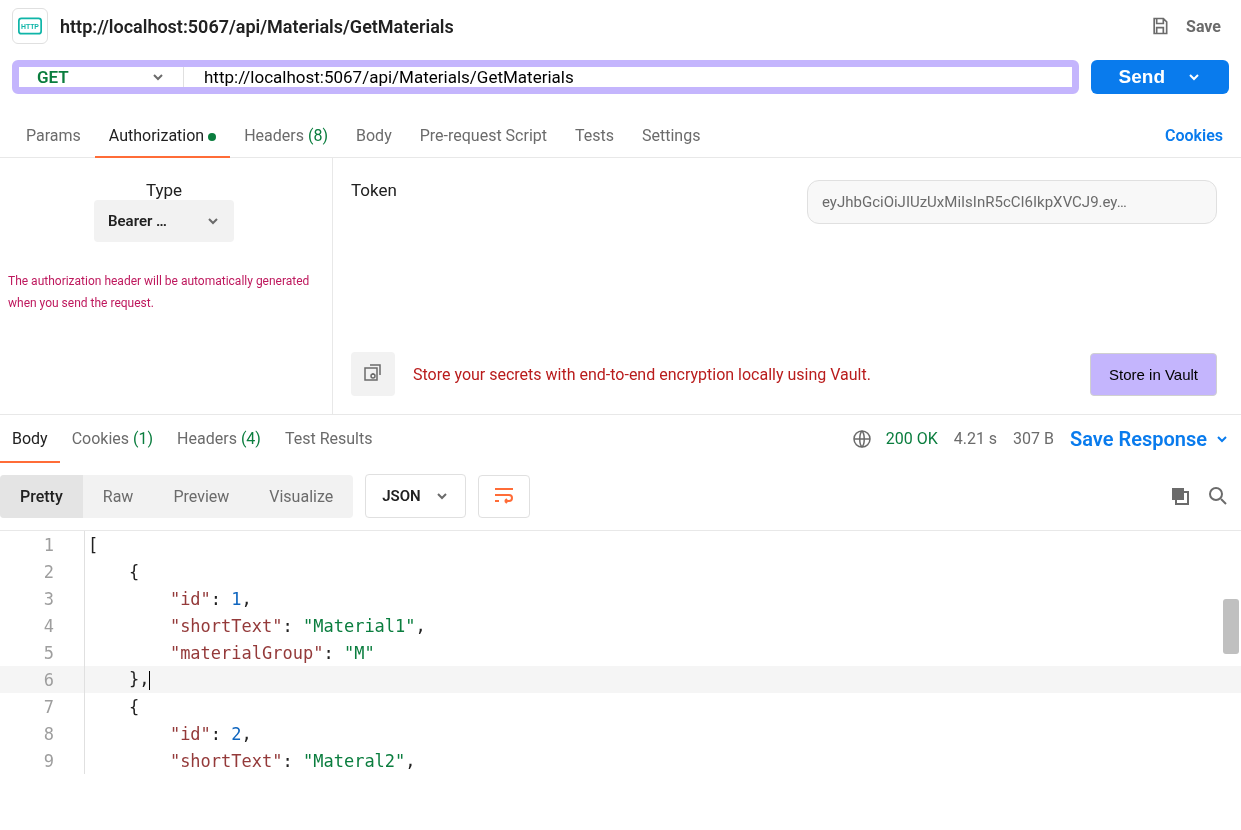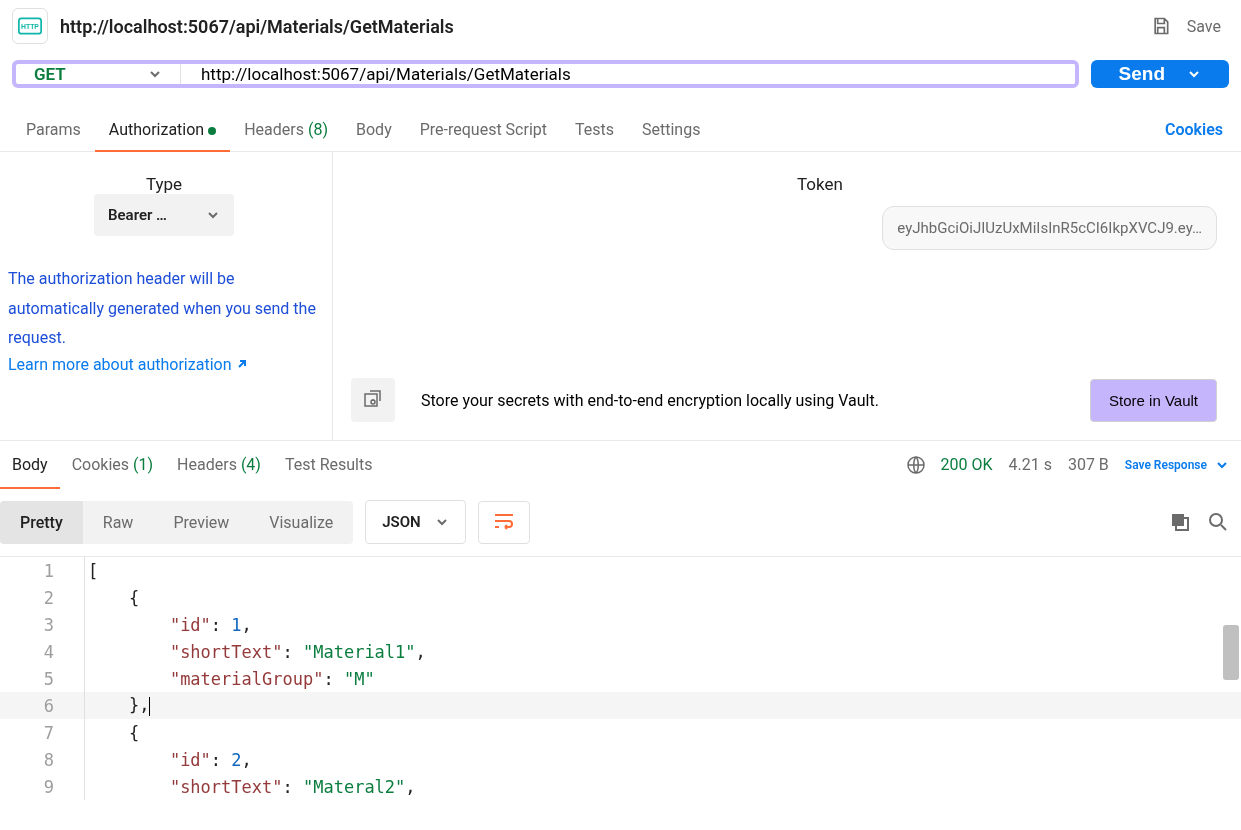--- a/index.html
+++ b/index.html
@@ -2,60 +2,60 @@
 <html><head>
 <meta charset="utf-8">
 <style>
 * { box-sizing: border-box; margin: 0; padding: 0; }
 body { font-family: -apple-system, BlinkMacSystemFont, "Segoe UI", Roboto, sans-serif; font-size: 14px; color: #212121; background: #fff; width: 1241px; }
 .header { display: flex; align-items: center; padding: 8px 12px; gap: 12px; }
 .http-badge { width: 36px; height: 36px; border: 1px solid #e0e0e0; border-radius: 6px; display: flex; align-items: center; justify-content: center; }
 .http-badge svg { width: 24px; height: 18px; }
 .req-title { font-size: 18px; font-weight: 600; }
 .spacer { flex: 1; }
-.save-btn { display: flex; align-items: center; gap: 16px; color: #6b6b6b; font-size: 16px; cursor: pointer; padding: 4px 8px; }
+.save-btn { display: flex; align-items: center; gap: 16px; color: #6b6b6b; font-size: 16px; cursor: pointer; padding: 4px 8px; font-weight: bold; }
 .save-btn svg { width: 20px; height: 20px; }
 .url-row { display: flex; gap: 12px; padding: 8px 12px; align-items: stretch; }
-.url-box { flex: 1; display: flex; border: 4px solid #c4b5fd; border-radius: 6px; overflow: hidden; }
+.url-box { flex: 1; display: flex; border: 7px solid #c4b5fd; border-radius: 6px; overflow: hidden; }
 .method-sel { width: 165px; display: flex; align-items: center; justify-content: space-between; padding: 0 18px; border-right: 1px solid #e0e0e0; cursor: pointer; }
 .method-sel .method { font-weight: 600; color: #0a7d3e; font-size: 17px; }
 .url-input { flex: 1; border: none; outline: none; padding: 0 20px; font-size: 17px; font-family: inherit; }
 .send-btn { background: #097bed; color: #fff; border: none; border-radius: 6px; padding: 0 28px; display: flex; align-items: center; gap: 22px; cursor: pointer; font-size: 19px; font-weight: 600; }
 .req-tabs { display: flex; align-items: center; padding: 0 12px; border-bottom: 1px solid #e8e8e8; margin-top: 12px; }
 .req-tab { padding: 12px 14px; color: #6b6b6b; font-size: 16px; cursor: pointer; position: relative; }
 .req-tab.active { color: #212121; }
 .req-tab.active::after { content: ""; position: absolute; left: 0; right: 0; bottom: -1px; height: 2px; background: #ff6c37; }
 .dot { display: inline-block; width: 8px; height: 8px; background: #0a7d3e; border-radius: 50%; margin-left: 4px; vertical-align: middle; }
 .count { color: #0a7d3e; }
 .cookies-link { color: #097bed; font-weight: 600; font-size: 16px; cursor: pointer; padding: 12px 6px; }
 .auth-body { display: flex; }
 .auth-left { width: 333px; border-right: 1px solid #e8e8e8; padding: 22px 12px 22px 8px; }
 .type-row { display: flex; align-items: center; justify-content: space-between; margin-bottom: 28px; flex-direction: column; }
 .type-label { font-size: 17px; color: #212121; }
 .type-sel { background: #f2f2f2; border-radius: 4px; padding: 12px 14px; display: flex; align-items: center; gap: 14px; cursor: pointer; width: 140px; justify-content: space-between; }
 .type-sel span { font-size: 15px; font-weight: 600; color: #212121; white-space: nowrap; overflow: hidden; text-overflow: ellipsis; }
-.auth-desc { font-size: 16px; color: #1d4ed8; line-height: 1.85; }
+.auth-desc { font-size: 12px; color: #be185d; line-height: 1.85; }
 .learn-link { color: #097bed; font-size: 16px; cursor: pointer; display: inline-flex; align-items: center; gap: 4px; margin-top: 2px; }
 .auth-right { flex: 1; padding: 22px 24px 0 18px; }
-.token-row { display: flex; align-items: flex-end; gap: 12px; flex-direction: column; }
+.token-row { display: flex; align-items: flex-start; gap: 36px; }
 .token-label { font-size: 17px; color: #212121; width: 420px; }
 .token-input { flex: 1; border: 1px solid #e0e0e0; background: #f8f8f8; border-radius: 12px; padding: 12px 14px; font-size: 15px; font-family: inherit; color: #6b6b6b; white-space: nowrap; overflow: hidden; text-overflow: ellipsis; }
 .vault-row { display: flex; align-items: center; gap: 18px; margin-top: 110px; padding: 18px 0; }
 .vault-icon { width: 44px; height: 44px; background: #f2f2f2; border-radius: 4px; display: flex; align-items: center; justify-content: center; }
-.vault-txt { flex: 1; font-size: 16px; color: #000000; margin-left: 8px; }
+.vault-txt { flex: 1; font-size: 16px; color: #b91c1c; }
 .vault-btn { border: 1px solid #d0d0d0; background: #c4b5fd; border-radius: 4px; padding: 12px 18px; font-size: 15px; cursor: pointer; }
 .resp-bar { display: flex; align-items: center; border-top: 1px solid #e8e8e8; padding: 0 12px 0 0; }
 .resp-tab { padding: 14px 12px; color: #6b6b6b; font-size: 16px; cursor: pointer; position: relative; }
 .resp-tab.active { color: #212121; }
 .resp-tab.active::after { content: ""; position: absolute; left: 0; right: 0; bottom: -1px; height: 2px; background: #ff6c37; }
 .globe-icon { color: #6b6b6b; margin-right: 14px; cursor: pointer; }
 .status-seg { font-size: 16px; margin-right: 16px; }
 .status-ok { color: #0a7d3e; }
 .status-dim { color: #6b6b6b; }
-.save-resp { color: #097bed; font-size: 12px; font-weight: 600; cursor: pointer; display: flex; align-items: center; gap: 8px; }
+.save-resp { color: #097bed; font-size: 20px; font-weight: 600; cursor: pointer; display: flex; align-items: center; gap: 8px; }
 .view-row { display: flex; align-items: center; gap: 12px; padding: 12px 12px 12px 0; }
 .view-tabs { display: flex; background: #f2f2f2; border-radius: 4px; overflow: hidden; }
 .view-tab { padding: 12px 20px; font-size: 16px; color: #6b6b6b; cursor: pointer; }
 .view-tab.active { background: #e4e4e4; color: #212121; font-weight: 500; }
 .fmt-sel { border: 1px solid #e0e0e0; border-radius: 4px; padding: 12px 16px; display: flex; align-items: center; gap: 14px; cursor: pointer; font-size: 15px; font-weight: 600; }
 .wrap-btn { border: 1px solid #e0e0e0; border-radius: 4px; padding: 10px 14px; cursor: pointer; }
 .tool-icons { display: flex; gap: 16px; }
 .tool-icons svg { cursor: pointer; color: #6b6b6b; }
 .code-area { border-top: 1px solid #e8e8e8; position: relative; font-family: 'Consolas', 'Monaco', monospace; font-size: 17px; }
 .code-line { display: flex; min-height: 27px; align-items: center; }
@@ -130,26 +130,20 @@
     <div class="type-row">
       <div class="type-label">Type</div>
       <div class="type-sel">
         <span>Bearer …</span>
         <svg class="chev" width="14" height="14" viewBox="0 0 14 14">
             <path d="M3 5l4 4 4-4" fill="none" stroke="#6b6b6b" stroke-width="2"></path>
           </svg>
       </div>
     </div>
     <div class="auth-desc">The authorization header will be automatically generated when you send the request.</div>
-    <a class="learn-link">
-      <span>Learn more about authorization</span>
-      <svg width="14" height="14" viewBox="0 0 14 14">
-          <path d="M4 10l6-6 M5 4h5v5" fill="none" stroke="#097bed" stroke-width="2"></path>
-        </svg>
-    </a>
   </div>
   <div class="auth-right">
     <div class="token-row">
       <div class="token-label">Token</div>
       <div class="token-input">eyJhbGciOiJIUzUxMiIsInR5cCI6IkpXVCJ9.ey…</div>
     </div>
     <div class="vault-row">
       <div class="vault-icon">
         <svg width="22" height="22" viewBox="0 0 22 22">
             <path d="M3 5h12v12H3z M8 2h10v10 M11 11a2 2 0 100 4 2 2 0 000-4z M11 12v-2" fill="none" stroke="#6b6b6b" stroke-width="1.5"></path>

